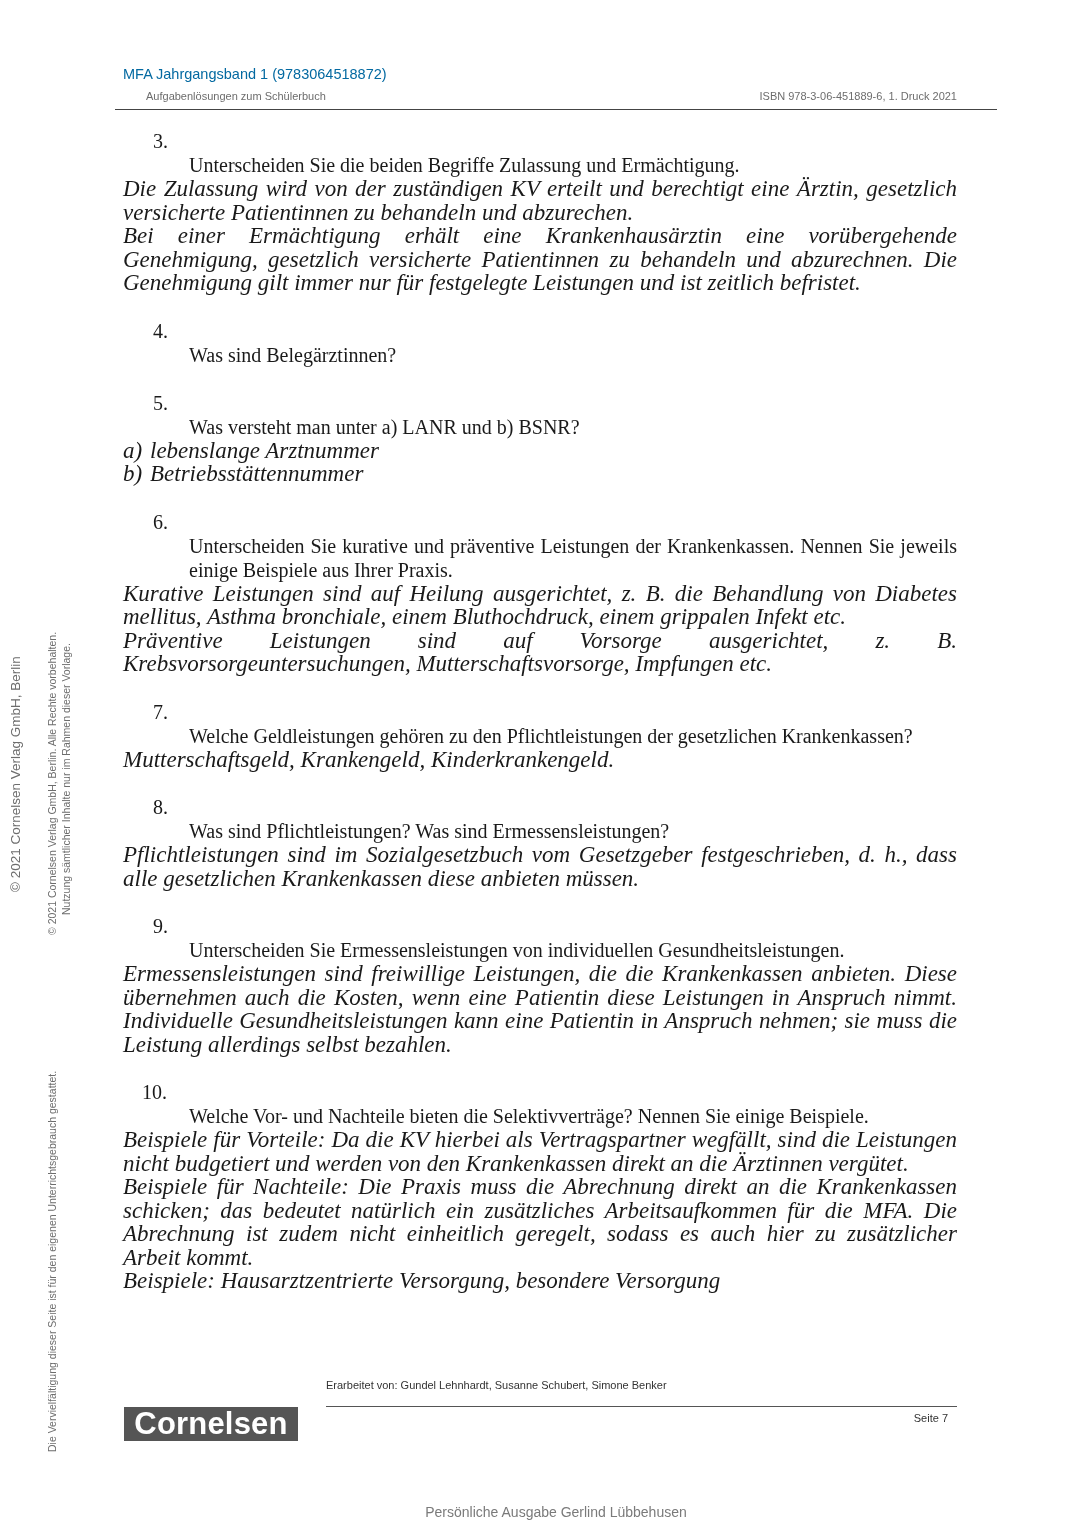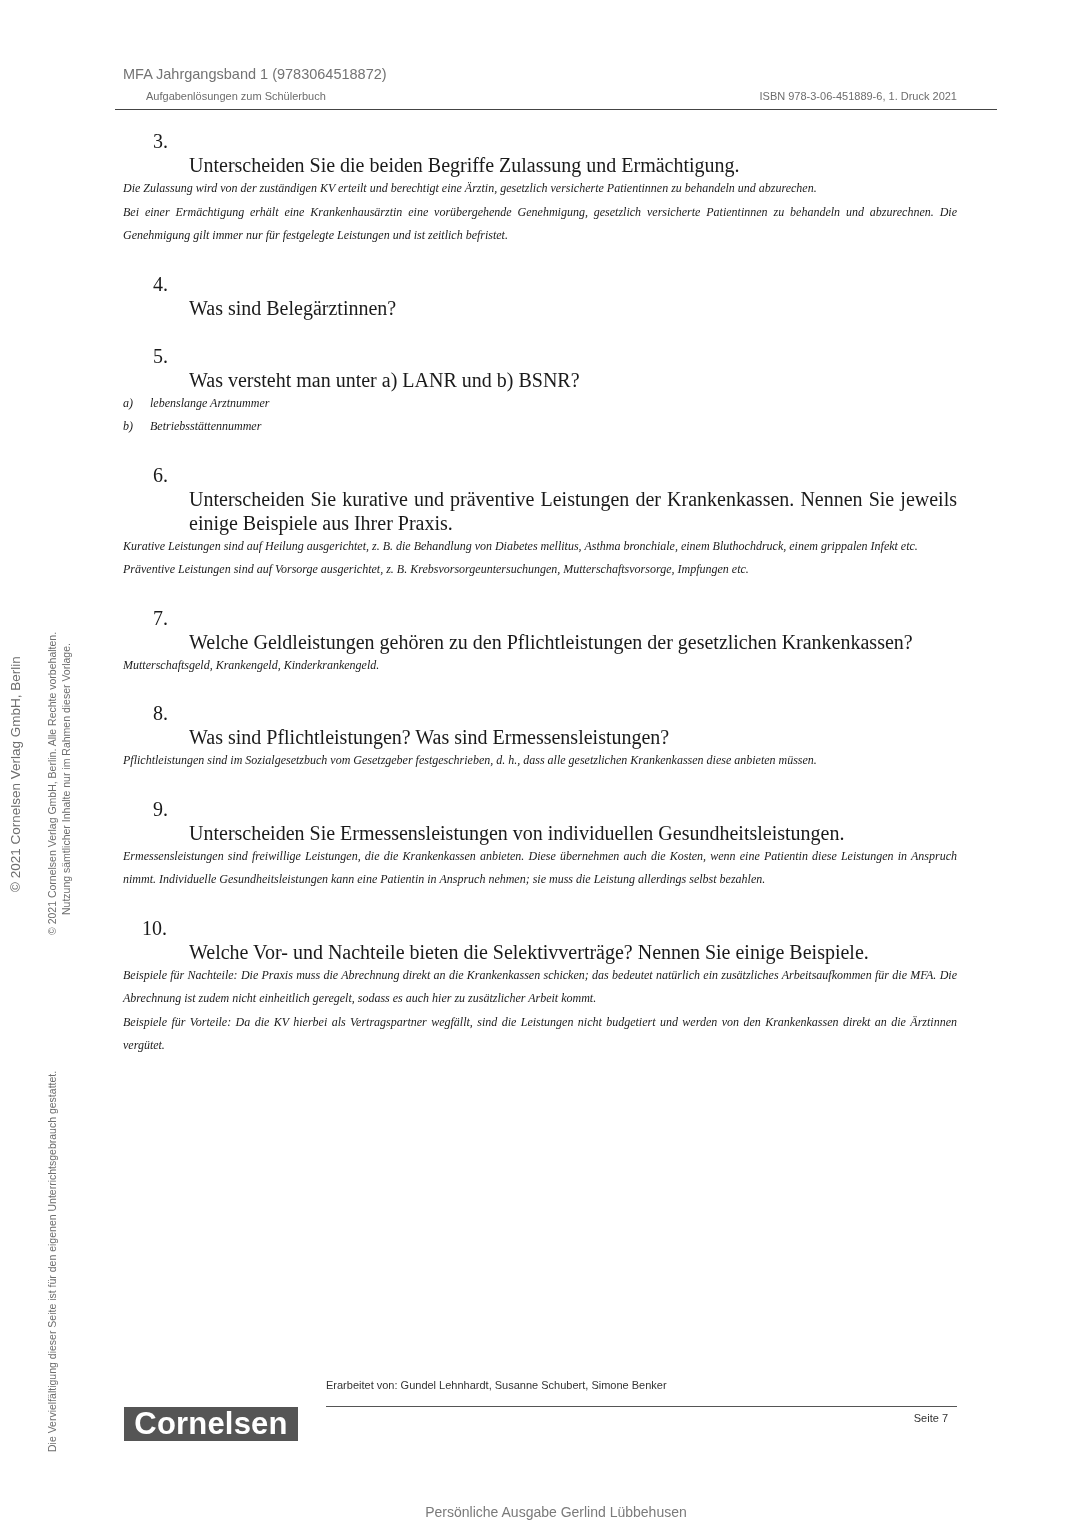--- a/index.html
+++ b/index.html
@@ -4,37 +4,37 @@
   <style>
     html, body { margin: 0; padding: 0; }
     body {
       width: 1080px; height: 1527px; position: relative; overflow: hidden;
       background: #ffffff; color: #1a1a1a;
     }
     .sans { font-family: "Liberation Sans", "DejaVu Sans", sans-serif; }
     .serif { font-family: "Liberation Serif", "DejaVu Serif", serif; }
 
     
-    #hdr-title { position: absolute; left: 123px; top: 66px; font-size: 14.5px; color: #737373; }
+    #hdr-title { position: absolute; left: 123px; top: 66px; font-size: 14.5px; color: #0369a1; }
     #hdr-sub { position: absolute; left: 123px; top: 90px; font-size: 11px; color: #6d6d6d; margin-left: 23px; }
     #hdr-isbn { position: absolute; right: 123px; top: 90px; font-size: 11px; color: #6d6d6d; text-align: right; }
     #hdr-rule { position: absolute; left: 115px; width: 882px; top: 109px; height: 0; border-top: 1.3px solid #444; }
 
     
     #content { position: absolute; left: 123px; top: 129px; width: 834px; }
     .block { margin: 0; }
     .q {
       font-size: 20px; line-height: 24px; color: #1a1a1a;
       display: flex; padding-left: 30px;
     }
     .q .num { width: 36px; flex: 0 0 36px; }
     .q.wide .num { width: 36px; flex: 0 0 36px; margin-left: -11px; padding-right: 11px;}
     .q .qt { flex: 1; margin-top: 24px; }
     .a {
-      font-size: 12px; line-height: 23.5px; font-style: italic; color: #1a1a1a;
+      font-size: 23px; line-height: 23.5px; font-style: italic; color: #1a1a1a;
       text-align: justify;
     }
     .a p { margin: 0; }
     .gap { height: 24px; }
     .list-item { display: flex; }
     .list-item .lbl { width: 27px; flex: 0 0 27px; }
 
     
     #logo {
       position: absolute; left: 124px; top: 1407px; width: 174px; height: 34px;
@@ -148,22 +148,23 @@
     </div>
   </div>
   <div class="gap"></div>
 
   <div class="block">
     <div class="q wide">
       <span class="num">10.</span>
       <span class="qt">Welche Vor- und Nachteile bieten die Selektivverträge? Nennen Sie einige Beispiele.</span>
     </div>
     <div class="a">
+      <p>Beispiele für Vorteile: Da die KV hierbei als Vertragspartner wegfällt, sind die Leistungen nicht budgetiert und werden von den Krankenkassen direkt an die Ärztinnen vergütet.</p>
       <p>Beispiele für Nachteile: Die Praxis muss die Abrechnung direkt an die Krankenkassen schicken; das bedeutet natürlich ein zusätzliches Arbeitsaufkommen für die MFA. Die Abrechnung ist zudem nicht einheitlich geregelt, sodass es auch hier zu zusätzlicher Arbeit kommt.</p>
-      <p>Beispiele für Vorteile: Da die KV hierbei als Vertragspartner wegfällt, sind die Leistungen nicht budgetiert und werden von den Krankenkassen direkt an die Ärztinnen vergütet.</p>
+      <p>Beispiele: Hausarztzentrierte Versorgung, besondere Versorgung</p>
     </div>
   </div>
 </div>
 
 <div id="logo" class="sans">Cornelsen</div>
 <div id="ftr-rule"></div>
 <div id="ftr-authors" class="sans">Erarbeitet von: Gundel Lehnhardt, Susanne Schubert, Simone Benker</div>
 <div id="ftr-page" class="sans">Seite 7</div>
 <div id="personal" class="sans">Persönliche Ausgabe Gerlind Lübbehusen</div>
 

